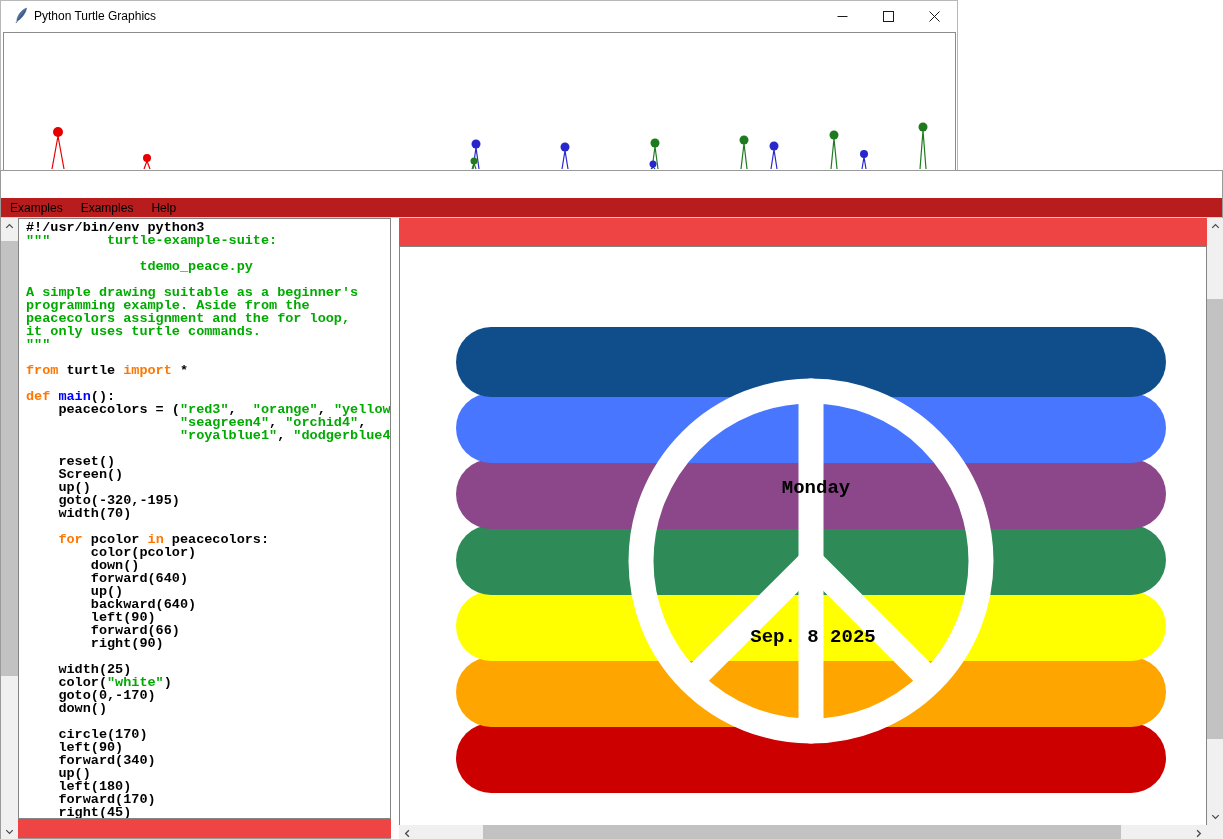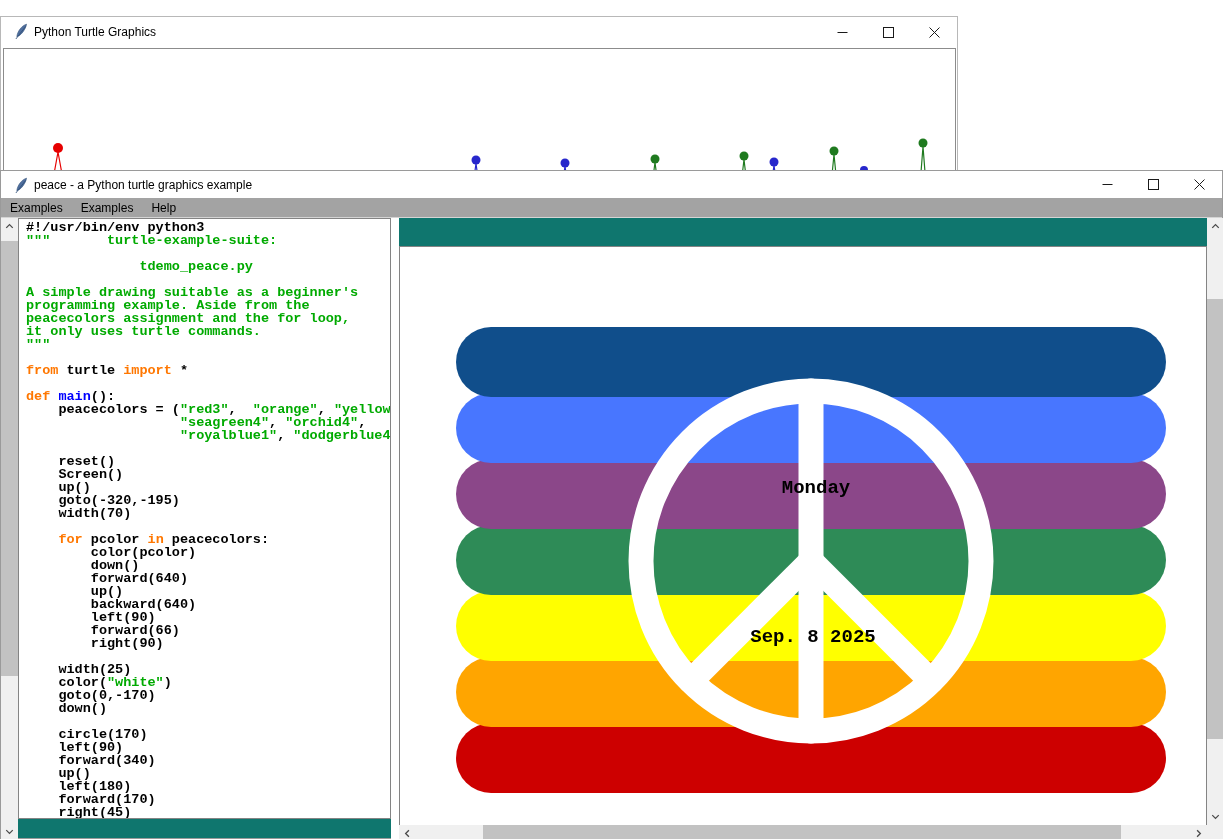--- a/index.html
+++ b/index.html
@@ -2,37 +2,37 @@
 <html style="--sb-track: #f0f0f0; --sb-thumb: #c2c2c2; --sb-arrow: #4a4a4a; --tok-plain: #000000; --tok-string: #00aa00; --tok-keyword: #ff7700; --tok-def: #0000ff;"><head>
 <meta charset="utf-8">
 <style>
   * { margin:0; padding:0; box-sizing:border-box; }
   html,body { background:#fff; }
   .screen {
     position:relative; width:1223px; height:839px; overflow:hidden;
     background:#fff; font-family:"Liberation Sans", sans-serif; color:#000;
   }
   .window { position:absolute; background:#fff; border:1px solid #9a9a9a; }
-  #top-window { left:0; top:16px; width:958px; height:176px; border-color:#b8b8b8; }
+  #top-window { left:0; top:0; width:958px; height:176px; border-color:#b8b8b8; }
   #peace-window { left:0; top:170px; width:1223px; height:669px; z-index:5; }
 
   .titlebar { position:absolute; left:0; top:0; right:0; background:#fff; }
   #top-window .titlebar { height:30px; }
   #peace-window .titlebar { height:27px; }
   .app-icon { position:absolute; left:13px; top:6px; width:15px; height:17px; }
   .title-text { position:absolute; left:33px; top:7px; font-size:12px; color:#000; white-space:nowrap; }
   #top-window .title-text { top:8px; }
   .win-controls { position:absolute; right:0; top:0; height:100%; display:flex; }
   .win-btn { width:46px; height:100%; display:flex; align-items:center; justify-content:center; background:#fff; }
 
-  .menubar { position:absolute; left:0; top:27px; right:0; height:20px; background:#a3a3a3;
+  .menubar { position:absolute; left:0; top:27px; right:0; height:20px; background:#b91c1c;
              border-bottom:1px solid #d4d4d4; display:flex; align-items:center; font-size:12px; }
   .menu-item { padding:2px 9px; white-space:nowrap; }
 
-  .client { position:absolute; left:0; top:47px; right:0; bottom:0; background:#0f766e; }
+  .client { position:absolute; left:0; top:47px; right:0; bottom:0; background:#ef4444; }
 
   
   .tcanvas { position:absolute; left:2px; top:31px; width:953px; height:144px;
              border:1px solid #8c8c8c; background:#fff; }
   .tcanvas svg { position:absolute; left:0; top:0; }
 
   
   .scrollbar { position:absolute; background:var(--sb-track); }
   .sb-btn { position:absolute; width:17px; height:17px; display:flex; align-items:center; justify-content:center; }
   .sb-btn svg { width:13px; height:13px; }
@@ -115,45 +115,20 @@
           <circle cx="833" cy="134" r="4.5" fill="#1f7a1f"></circle>
           <path d="M863,156 L861,168 M863,156 L865,168" fill="none" stroke="#2727cc" stroke-width="1.2"></path>
           <circle cx="863" cy="153" r="4" fill="#2727cc"></circle>
           <path d="M922,129.5 L919,168 M922,129.5 L925,168" fill="none" stroke="#1f7a1f" stroke-width="1.2"></path>
           <circle cx="922" cy="126" r="4.5" fill="#1f7a1f"></circle>
         </svg>
     </div>
   </div>
 
   <div class="window" id="peace-window">
-    <div class="titlebar">
-      <svg class="app-icon" viewBox="0 0 16 18">
-        <path d="M3,14.5 C3.6,9 8.2,2.6 13.4,1.2 C12.4,6.4 8.2,12.2 4.6,13.9 Z" fill="#4f6e9e" stroke="#2f4f78" stroke-width="0.6"></path>
-        <line x1="2" y1="17" x2="12.5" y2="3.5" stroke="#2f4f78" stroke-width="0.9"></line>
-      </svg>
-      <span class="title-text">peace - a Python turtle graphics example</span>
-      <div class="win-controls">
-        <div class="win-btn">
-          <svg class="glyph-svg" width="11" height="11">
-              <line x1="0.5" y1="5.5" x2="10.5" y2="5.5"></line>
-            </svg>
-        </div>
-        <div class="win-btn">
-          <svg class="glyph-svg" width="11" height="11">
-              <rect x="0.5" y="0.5" width="10" height="10"></rect>
-            </svg>
-        </div>
-        <div class="win-btn">
-          <svg class="glyph-svg" width="11" height="11">
-              <line x1="0.5" y1="0.5" x2="10.5" y2="10.5"></line>
-              <line x1="10.5" y1="0.5" x2="0.5" y2="10.5"></line>
-            </svg>
-        </div>
-      </div>
-    </div>
 
     <div class="menubar">
       <span class="menu-item">Examples</span>
       <span class="menu-item">Examples</span>
       <span class="menu-item">Help</span>
     </div>
 
     <div class="client">
 
       <div class="scrollbar" style="left:0;top:0;width:17px;height:622px;">

